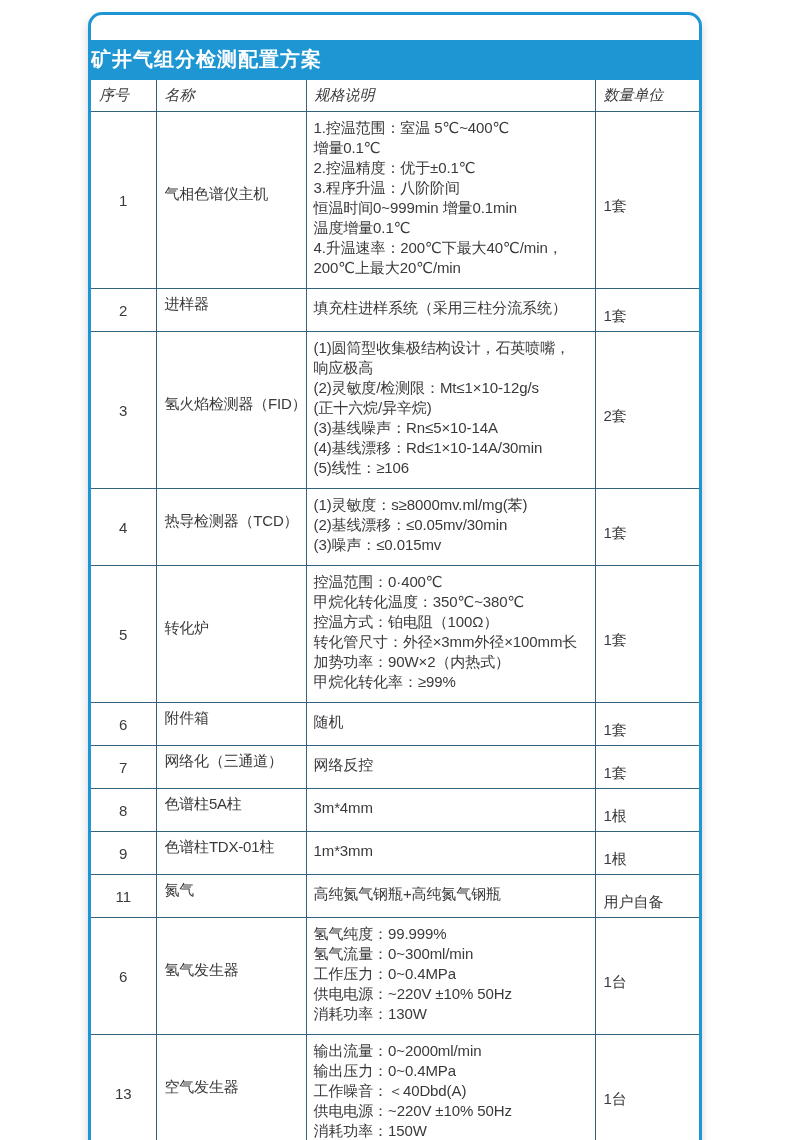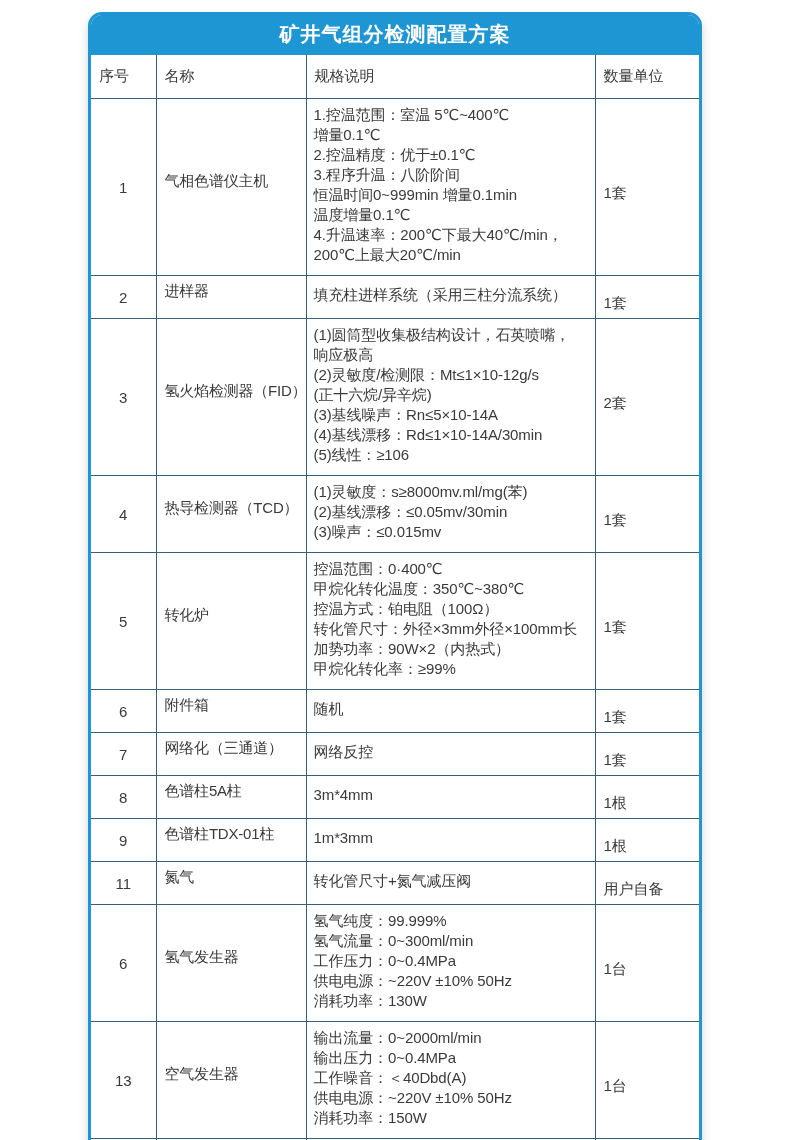--- a/index.html
+++ b/index.html
@@ -22,44 +22,46 @@
     border-radius:14px;
     overflow:hidden;
     background:#fff;
     box-shadow:0 5px 10px rgba(110,125,140,.35);
   }
   .title-bar{
     background:var(--accent);
     color:#fff;
     font-size:20px;
     font-weight:bold;
-    text-align:center;
+    text-align:left;
     letter-spacing:1px;
     padding:6px 0 7px 0;
+    margin-top:25px;
   }
   table.spec{
     width:100%;
     border-collapse:collapse;
     border-style:hidden; 
     table-layout:fixed;
   }
   table.spec col.c-no{width:65px;}
   table.spec col.c-name{width:150px;}
   table.spec col.c-spec{width:289px;}
   table.spec col.c-qty{width:104px;}
   table.spec th, table.spec td{
     border:1px solid var(--grid);
     font-size:15px;
     font-weight:normal;
     color:var(--text);
     vertical-align:middle;
   }
   table.spec th{
     text-align:left;
-    padding:12px 8px;
+    padding:6px 8px;
+    font-style:italic;
   }
   th.h-no{text-align:center;padding-left:2px;padding-right:2px;}
   td.no{text-align:center;padding:5px 2px;}
   td.name{
     padding:5px 2px 16px 8px;
     white-space:nowrap;
     letter-spacing:-0.2px;
   }
   td.spec-cell{
     padding:6px 3px 10px 7px;
@@ -161,21 +163,21 @@
         </tr>
         <tr>
           <td class="no">9</td>
           <td class="name">色谱柱TDX-01柱</td>
           <td class="spec-cell">1m*3mm</td>
           <td class="qty">1根</td>
         </tr>
         <tr>
           <td class="no">11</td>
           <td class="name">氮气</td>
-          <td class="spec-cell">转化管尺寸+氮气减压阀</td>
+          <td class="spec-cell">高纯氮气钢瓶+高纯氮气钢瓶</td>
           <td class="qty">用户自备</td>
         </tr>
         <tr>
           <td class="no">6</td>
           <td class="name">氢气发生器</td>
           <td class="spec-cell">氢气纯度：99.999%
 氢气流量：0~300ml/min
 工作压力：0~0.4MPa
 供电电源：~220V ±10% 50Hz
 消耗功率：130W</td>

